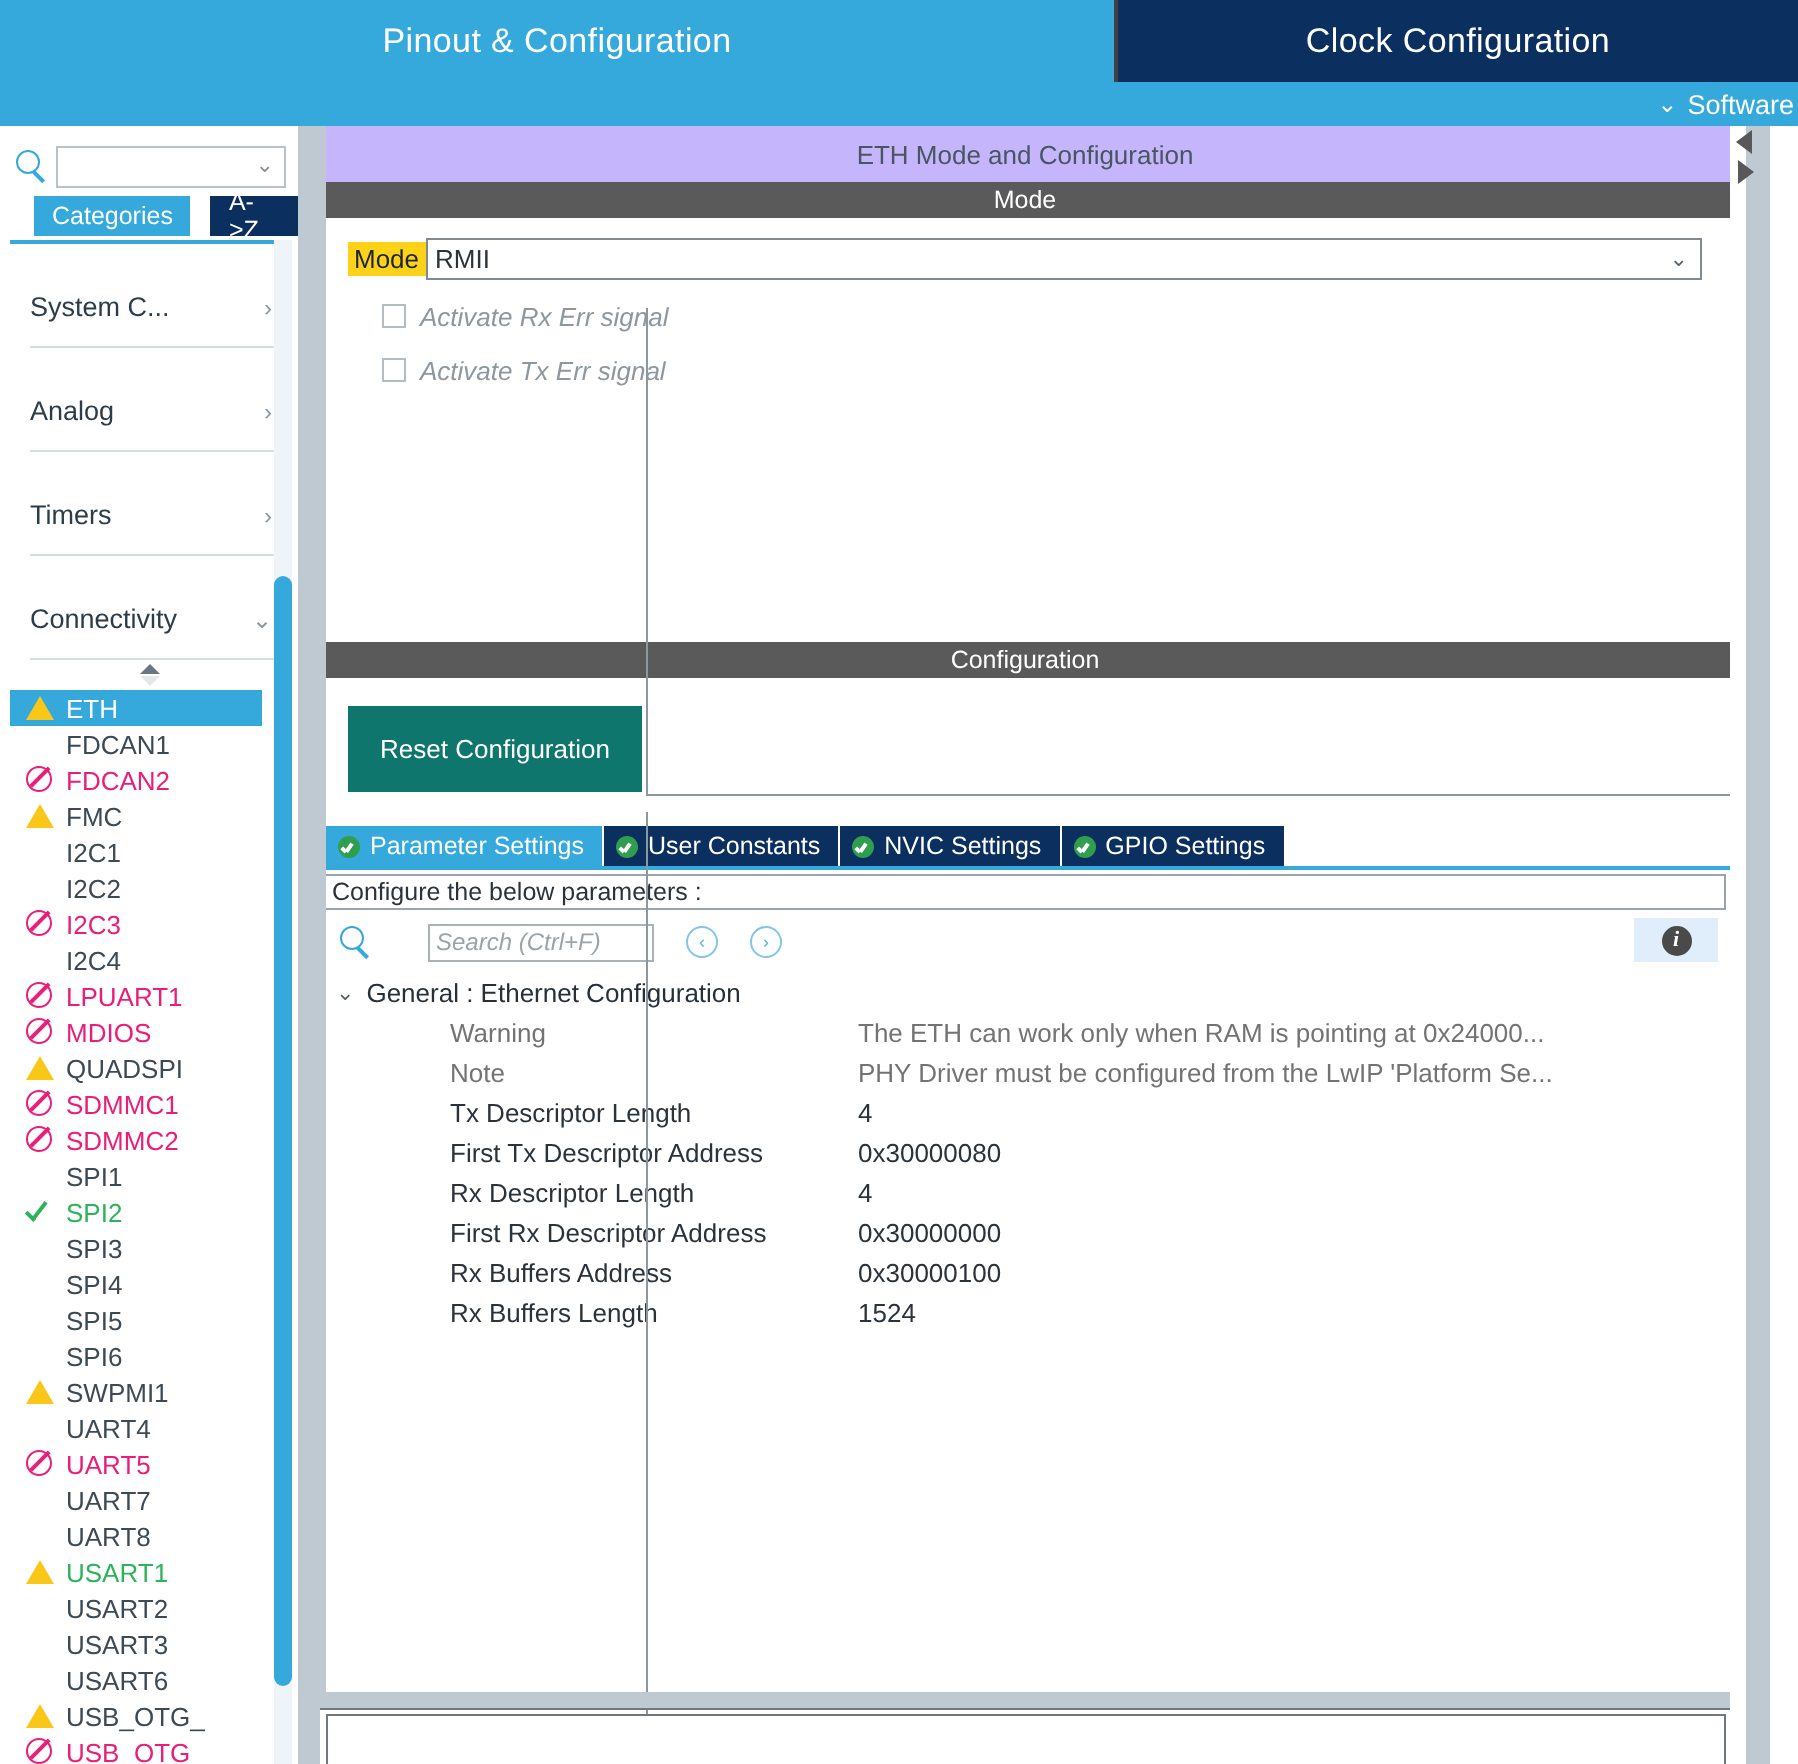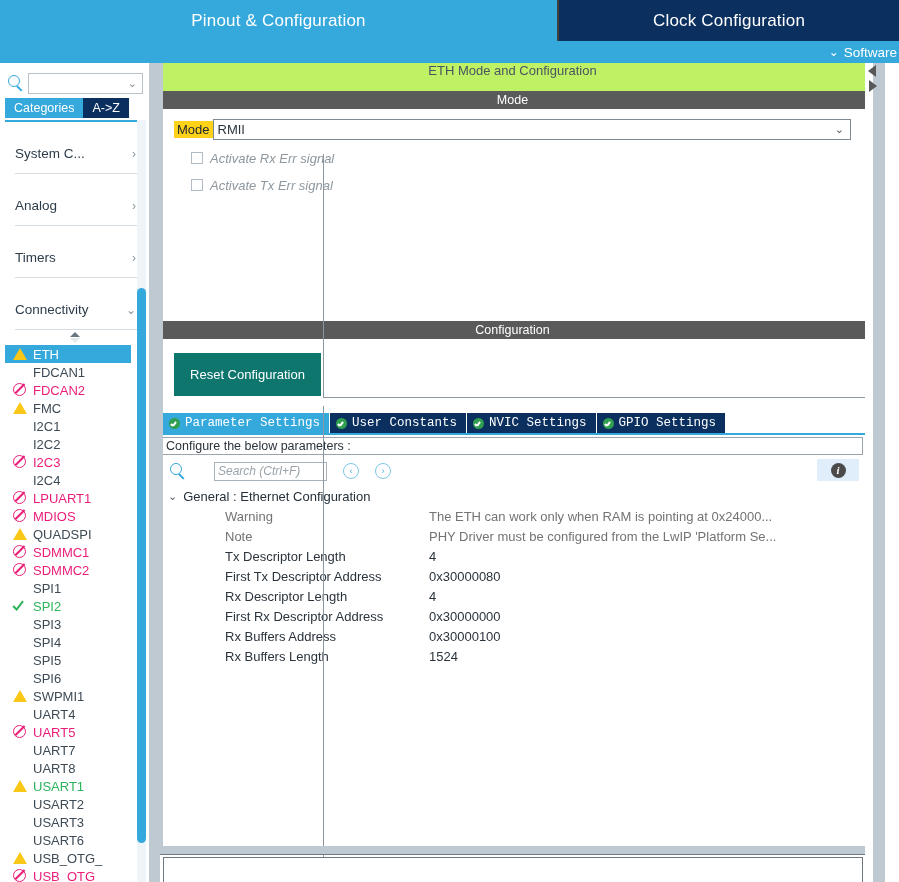--- a/index.html
+++ b/index.html
@@ -56,22 +56,23 @@
   }
   .searchbox {
     flex: 1; height: 21px; margin-right: 7px;
     border: 1px solid #b8c2c9; background: #fff;
     display: flex; align-items: center; justify-content: flex-end;
     padding-right: 5px;
   }
   .searchbox .cv { color: #888f96; font-size: 11px; line-height: 1; }
 
   .cattabs {
-    position: absolute; left: 5px; top: 35px; height: 20px;
+    position: absolute; left: 17px; top: 35px; height: 20px;
     display: flex;
+    gap: 10px;
   }
   .cattab {
     height: 20px; display: flex; align-items: center; justify-content: center;
     color: #fff; font-size: 12.5px; padding: 0 9px;
   }
   .cattab.active { background: #35a8dc; }
   .cattab.inactive { background: #0b2f5e; }
 
   .listwrap {
     position: absolute; left: 5px; top: 57px; width: 140px; height: 762px;
@@ -155,22 +156,22 @@
     position: absolute; left: 149px; top: 63px; width: 11px; height: 819px;
     background: #bec9d1;
   }
 
   
   .main {
     position: absolute; left: 160px; top: 63px; width: 705px; height: 819px;
     background: #ffffff;
   }
   .panel-title {
-    height: 28px; display: flex; align-items: flex-start; justify-content: center;
-    background: #bef264; color: #4a5560; font-size: 13px;
+    height: 28px; display: flex; align-items: center; justify-content: center;
+    background: #c4b5fd; color: #4a5560; font-size: 13px;
   }
   .section-hdr {
     height: 18px; background: #5a5a5a; color: #ffffff;
     display: flex; align-items: center; justify-content: center;
     font-size: 12.5px;
   }
   .mode-body {
     background: #ffffff; padding: 10px 14px 0 14px;
     height: 196px; position: relative;
   }
@@ -208,21 +209,20 @@
     border: none;
   }
   .tabrow {
     margin: 17px 0 0 3px; display: flex; align-items: flex-end;
     border-bottom: 2px solid #35a8dc;
   }
   .ctab {
     height: 20px; display: flex; align-items: center;
     padding: 0 9px 0 6px; font-size: 12.5px; color: #ffffff;
     margin-right: 1px;
-    font-family: Liberation Mono, monospace;
   }
   .ctab.active { background: #35a8dc; }
   .ctab.inactive { background: #0b2f5e; }
   .tabicon {
     width: 11px; height: 11px; border-radius: 50%;
     background: #2f9e4f; margin-right: 5px; position: relative; flex: none;
   }
   .tabicon::before {
     content: ""; position: absolute; left: 2px; top: 5px;
     width: 3.2px; height: 1.6px; background: #ffffff;

